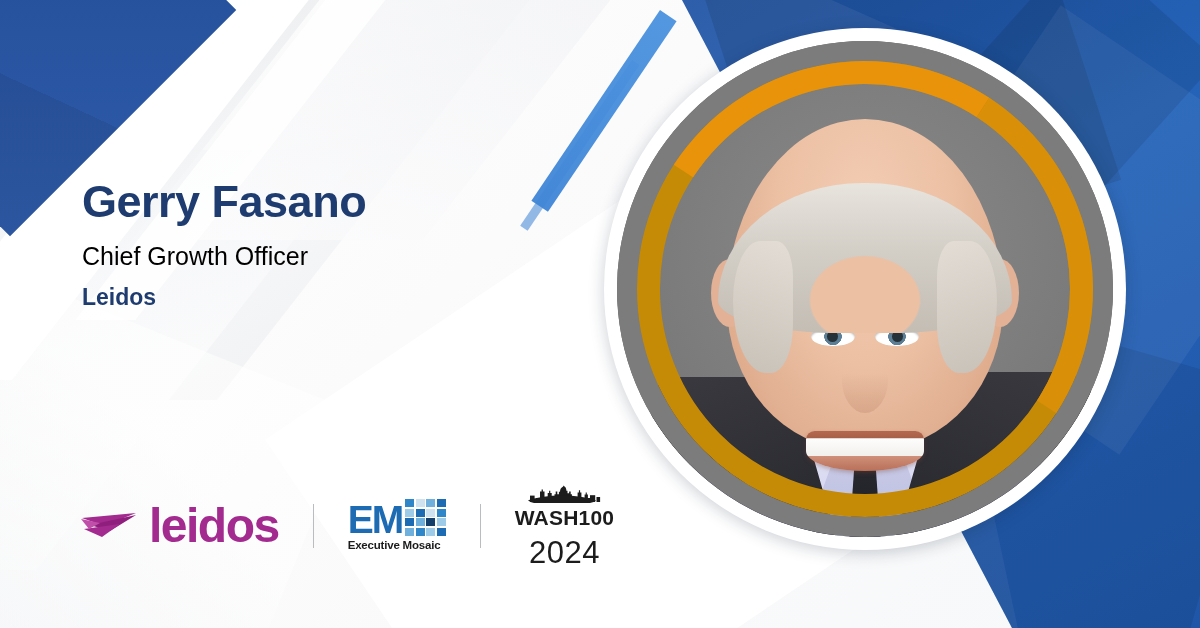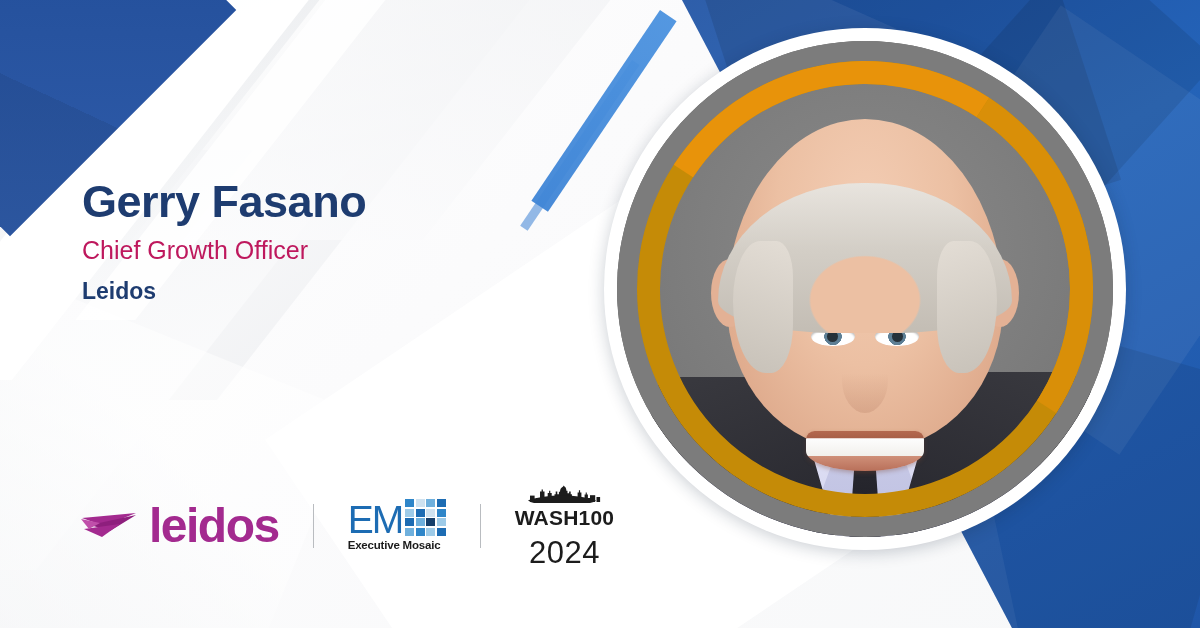--- a/index.html
+++ b/index.html
@@ -110,22 +110,22 @@
     transform:rotate(-34deg); transform-origin:bottom left;
   }
 
   
   .text-block{ position:absolute; left:82px; top:178px; }
   .person-name{
     font-size:45px; font-weight:700; letter-spacing:-.5px;
     color:#1e3c70; line-height:1.05; white-space:nowrap;
   }
   .person-title{
-    margin-top:10px;
-    font-size:25px; font-weight:400; color:#be185d;
+    margin-top:16px;
+    font-size:25px; font-weight:400; color:#000000;
     line-height:1.2; white-space:nowrap;
   }
   .person-org{
     margin-top:13px;
     font-size:23px; font-weight:700; color:#1e3c70;
     line-height:1.2; white-space:nowrap;
   }
 
   
   .logo-strip{
@@ -143,21 +143,21 @@
   .leidos-mark{ width:58px; height:34px; }
   .leidos-word{
     font-size:48px; font-weight:700; letter-spacing:-1.5px;
     color:#a32a8f; line-height:1;
   }
 
   
   .em-logo{ display:flex; flex-direction:column; align-items:flex-start; }
   .em-top{ display:flex; align-items:flex-end; height:36px; }
   .em-letters{
-    font-size:39px; font-weight:400; letter-spacing:-2px;
+    font-size:39px; font-weight:700; letter-spacing:-2px;
     color:#1d6cb3; line-height:.88; font-family:"Liberation Sans", sans-serif;
   }
   .em-grid{
     display:grid; grid-template-columns:repeat(4,9px);
     grid-template-rows:repeat(4,8px); gap:1.5px;
     margin-left:3px; margin-bottom:1px;
   }
   .em-grid i{ display:block; }
   .em-sub{
     margin-top:3px;

